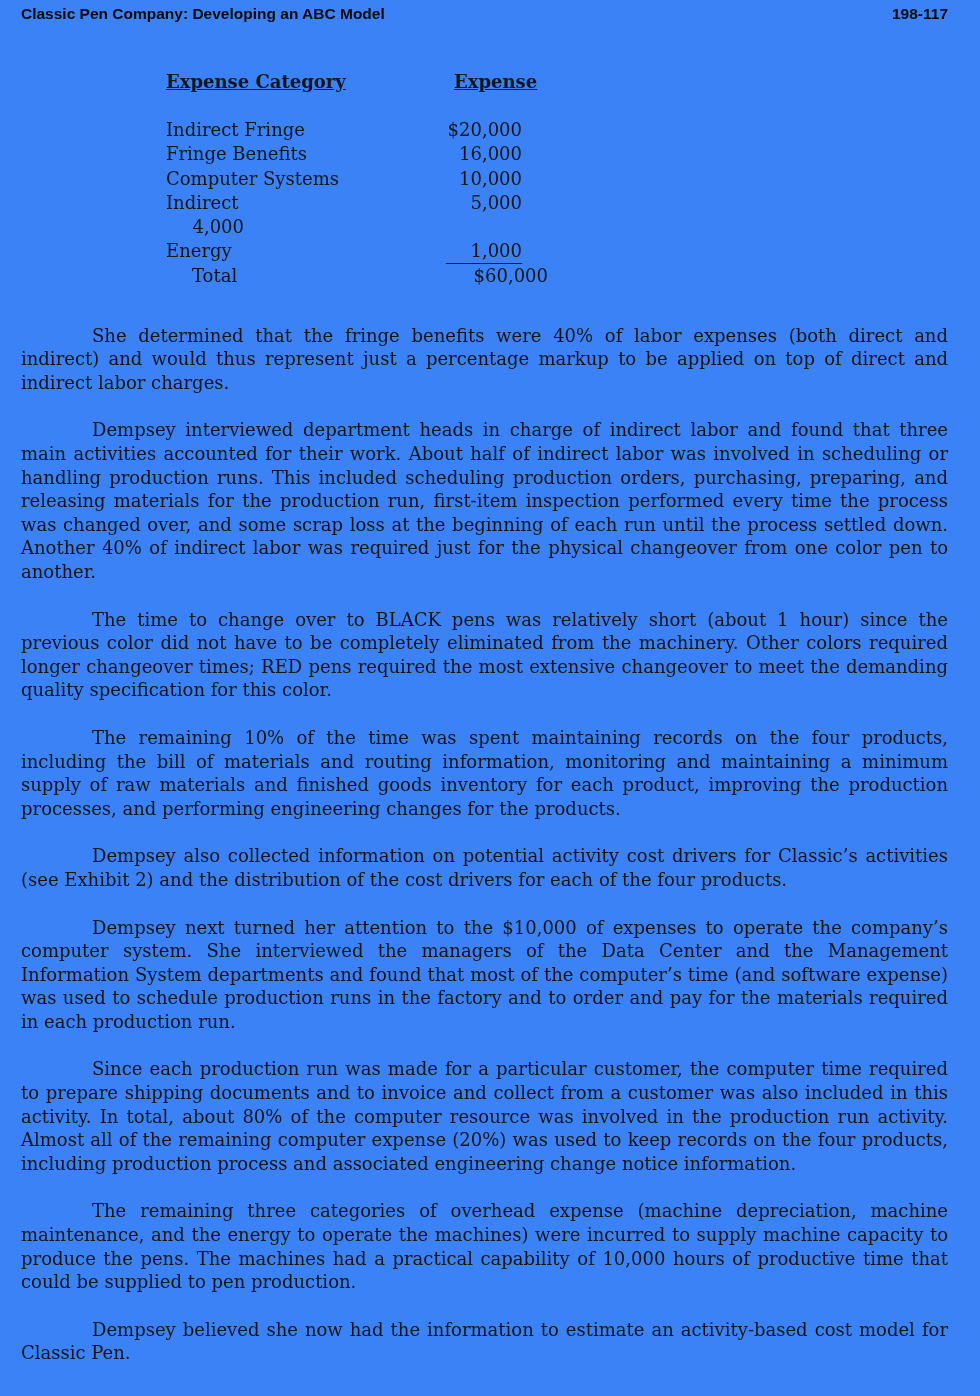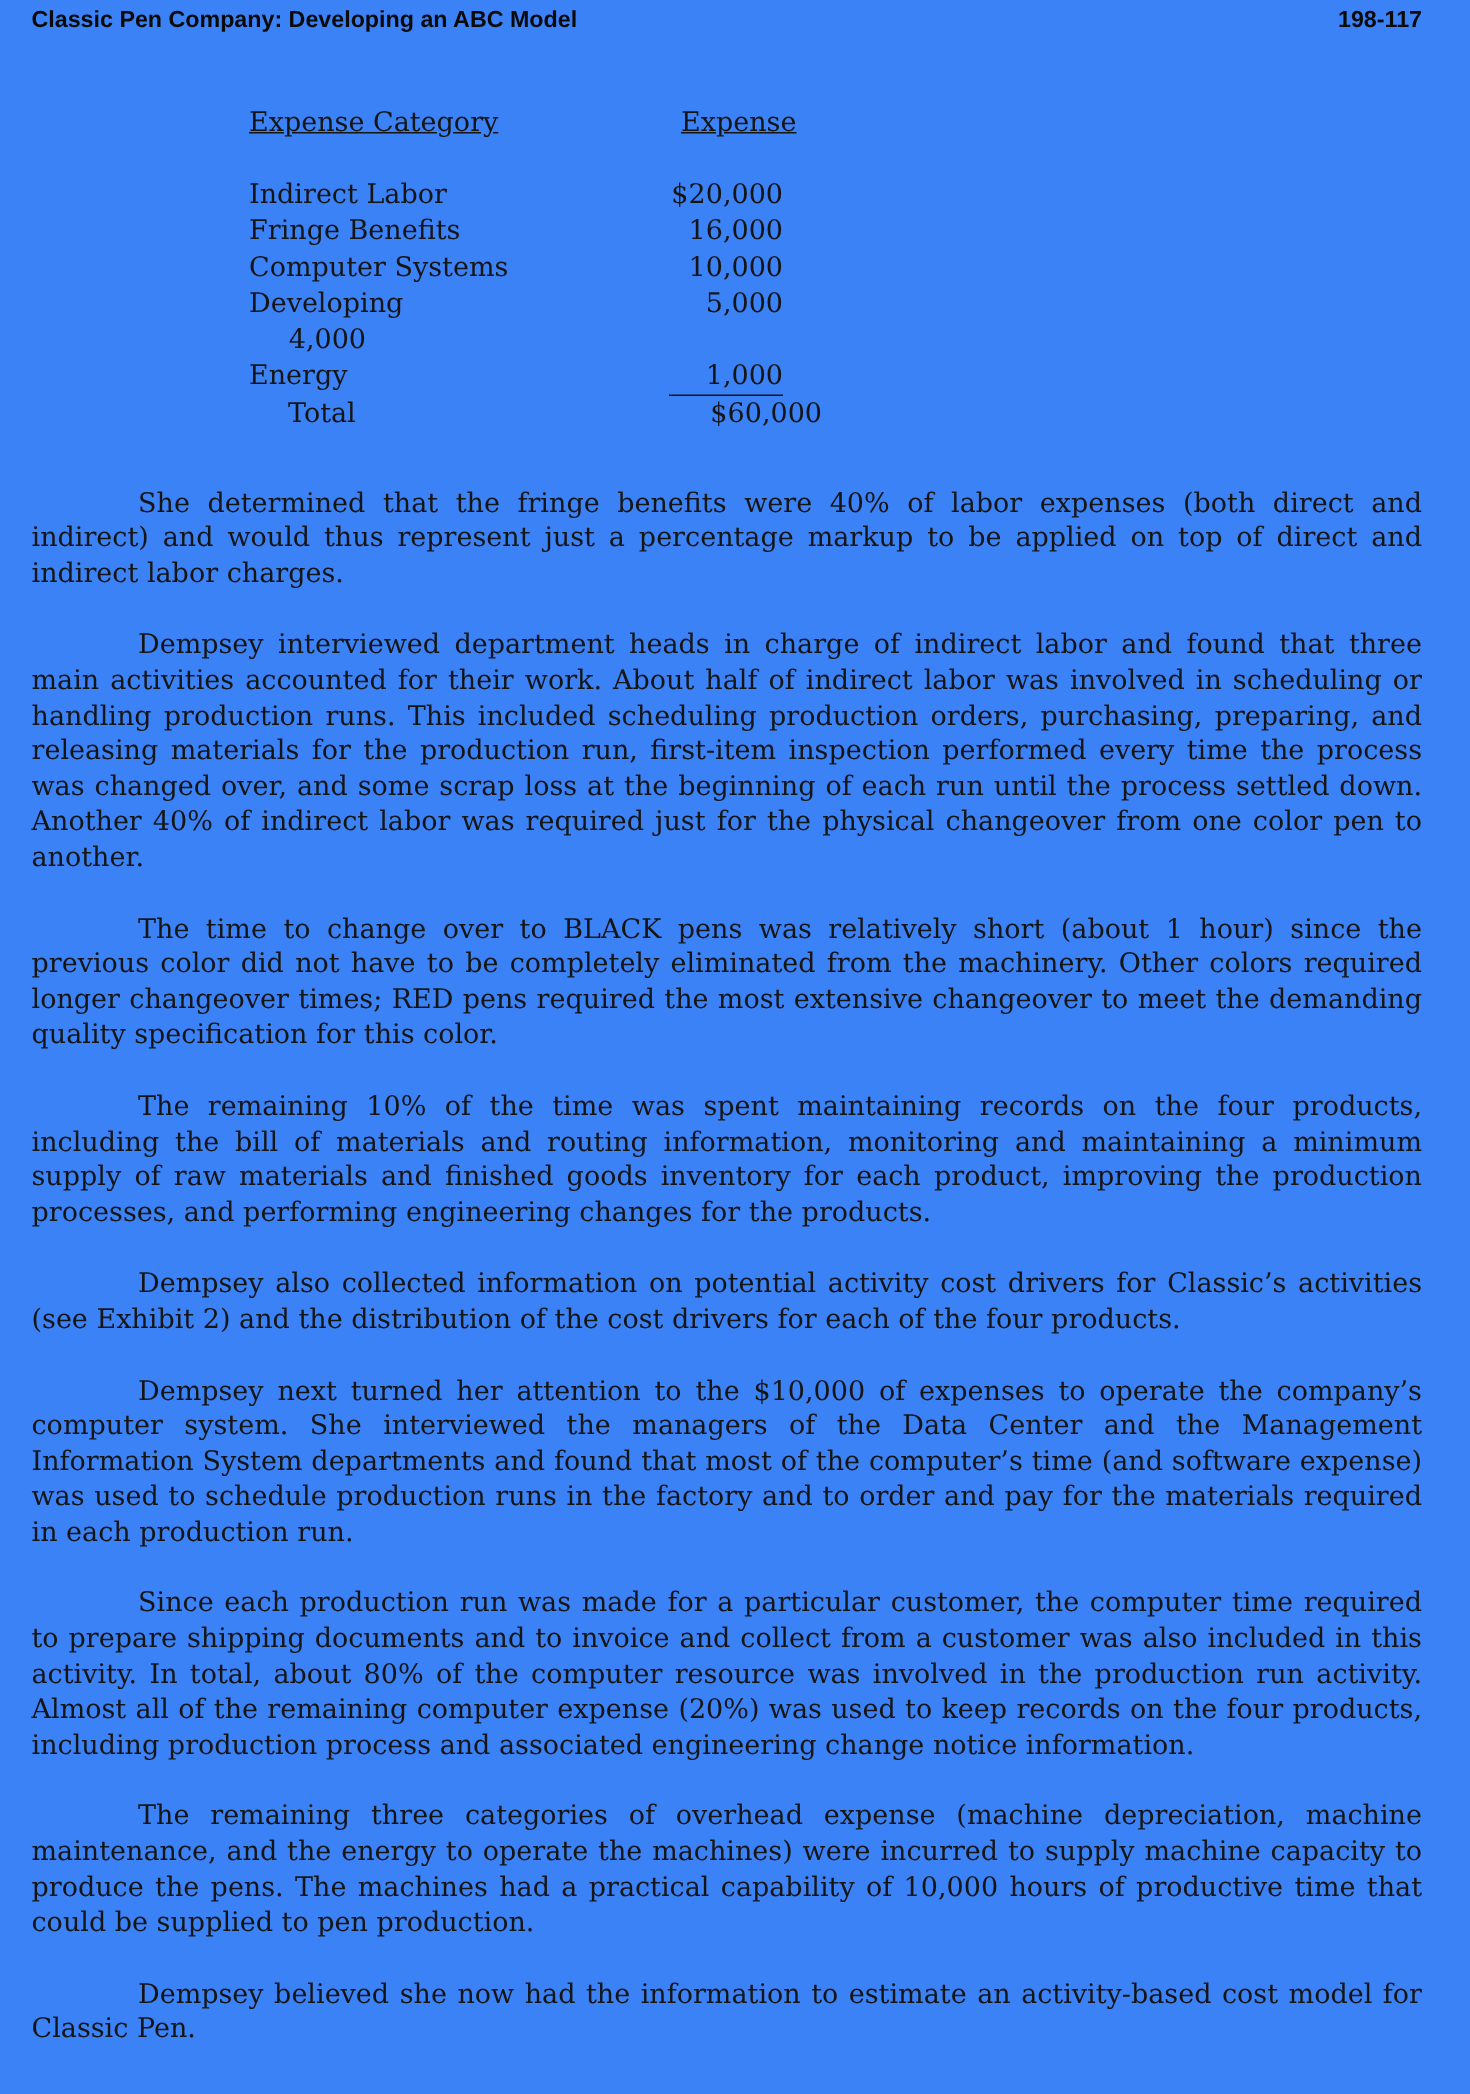--- a/index.html
+++ b/index.html
@@ -29,21 +29,21 @@
     color: #151515;
   }
   .trow {
     display: flex;
     line-height: 24.2px;
   }
   .cat { width: 278px; }
   .exp { width: 78px; text-align: right; }
   .thead { margin-bottom: 24px; }
   .thead .cat, .thead .exp {
-    font-weight: normal;
+    font-weight: bold;
     text-decoration: underline;
   }
   .thead .exp { text-align: right; padding-left: 10px; width: 68px; }
   .indent { padding-left: 26px; }
   .rule-under {
     display: inline-block;
     min-width: 76px;
     text-align: right;
     border-bottom: 1.6px solid #151515;
     padding-bottom: 0px;
@@ -71,33 +71,33 @@
     <span>Classic Pen Company: Developing an ABC Model</span>
     <span>198-117</span>
   </div>
 
   <div class="xtable">
     <div class="trow thead">
       <span class="cat">Expense Category</span>
       <span class="exp">Expense</span>
     </div>
     <div class="trow">
-      <span class="cat">Indirect Labor</span>
+      <span class="cat">Indirect Fringe</span>
       <span class="exp">$20,000</span>
     </div>
     <div class="trow">
       <span class="cat">Fringe Benefits</span>
       <span class="exp">16,000</span>
     </div>
     <div class="trow">
       <span class="cat">Computer Systems</span>
       <span class="exp">10,000</span>
     </div>
     <div class="trow">
-      <span class="cat">Developing</span>
+      <span class="cat">Indirect</span>
       <span class="exp">5,000</span>
     </div>
     <div class="trow">
       <span class="exp">4,000</span>
     </div>
     <div class="trow">
       <span class="cat">Energy</span>
       <span class="exp"><span class="rule-under">1,000</span></span>
     </div>
     <div class="trow">

